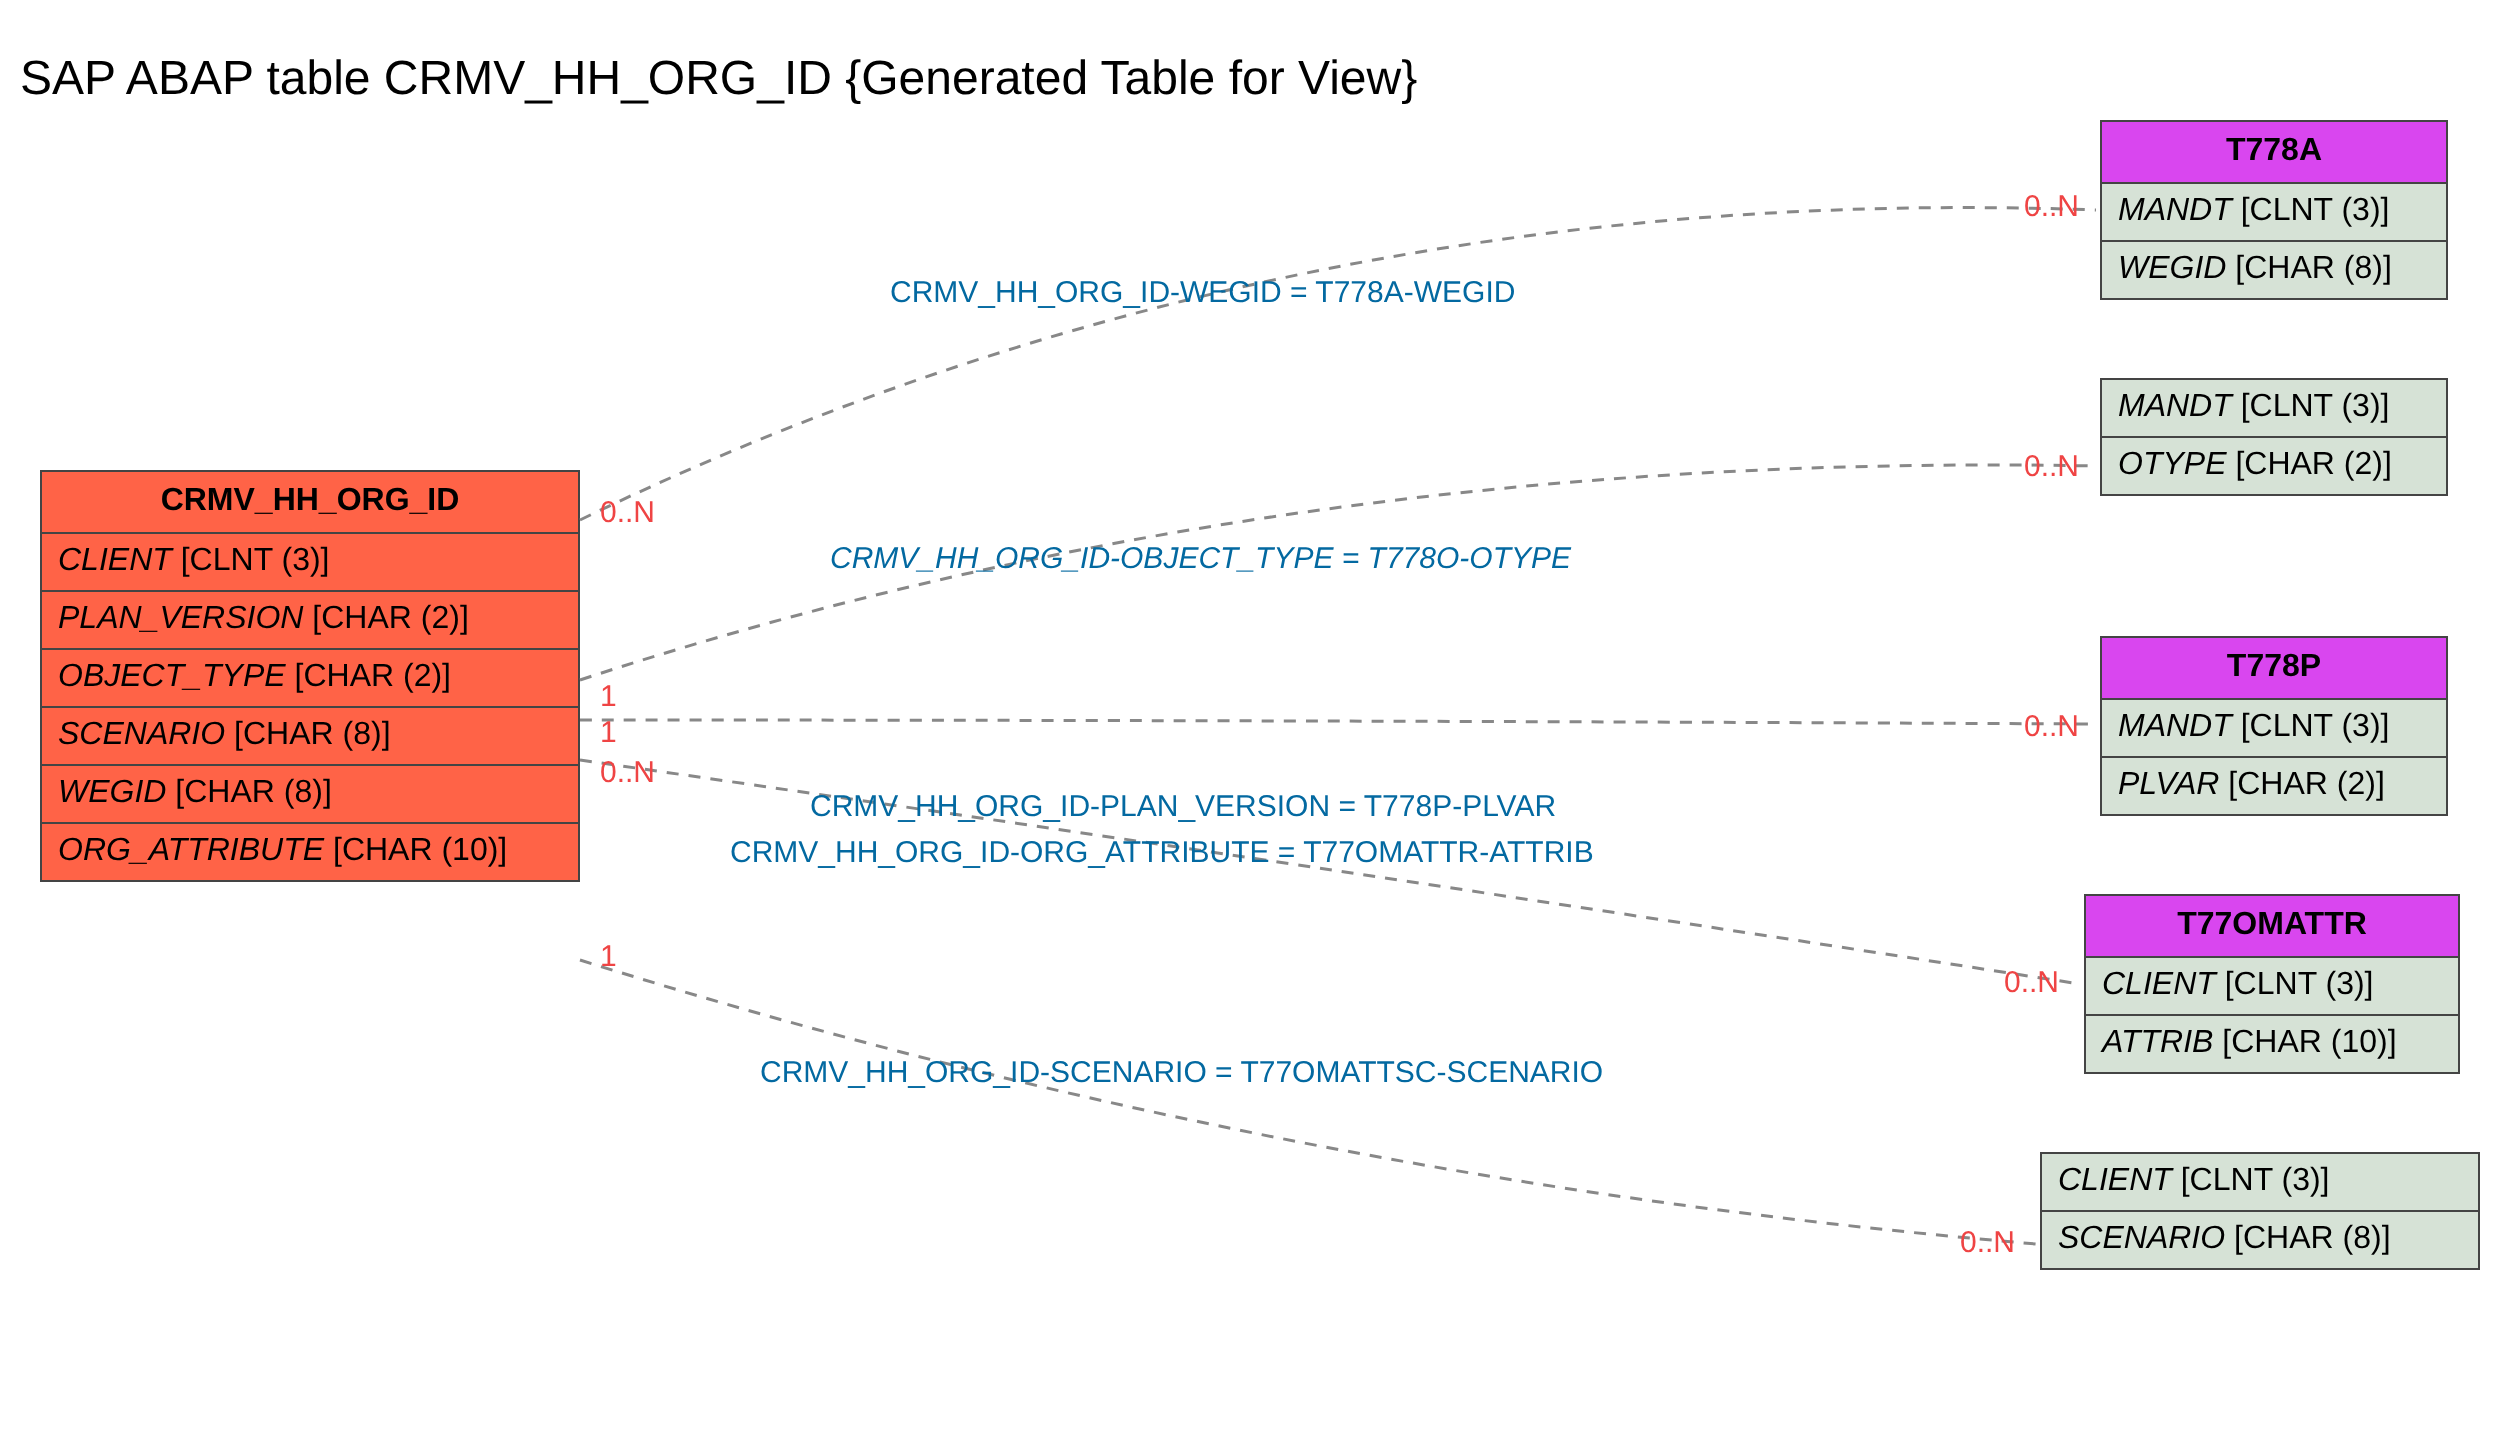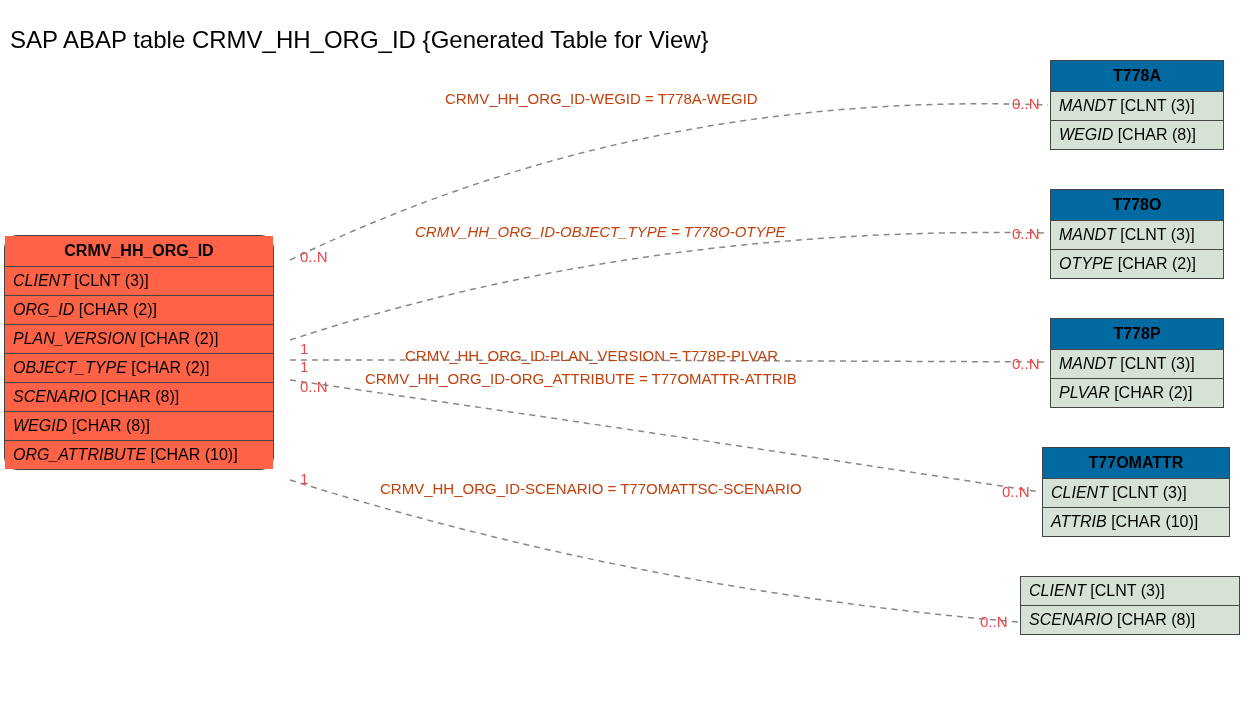--- a/index.html
+++ b/index.html
@@ -45,36 +45,37 @@
   .main-table .table-header {
     background: #ff6347;
   }
   .main-table .table-row {
     background: #ff6347;
   }
   .ref-table {
     background: #d6e2d6;
   }
   .ref-table .table-header {
-    background: #0369a1;
+    background: #d946ef;
   }
   .ref-table .table-row {
     background: #d6e2d6;
   }
   .field-name {
     font-style: italic;
   }
   .field-type {
     font-style: normal;
   }
   .relation-label {
     position: absolute;
     font-size: 15px;
     white-space: nowrap;
-    color: #c2410c;
+    color: #0369a1;
+    margin-top: 48px;
   }
   .cardinality {
     position: absolute;
     font-size: 15px;
     color: #ef4444;
   }
   svg.connectors {
     position: absolute;
     top: 0;
     left: 0;
@@ -87,39 +88,37 @@
     stroke-width: 1.5;
     stroke-dasharray: 6,5;
     fill: none;
   }
 </style>
 </head>
 <body>
 
 <div class="title">SAP ABAP table CRMV_HH_ORG_ID {Generated Table for View}</div>
 
-<div class="table-box main-table" style="left:4px; top:235px; width:268px;border-radius:13px;">
+<div class="table-box main-table" style="left:20px; top:235px; width:268px;">
   <div class="table-header">CRMV_HH_ORG_ID</div>
   <div class="table-row"><span class="field-name">CLIENT</span> <span class="field-type">[CLNT (3)]</span></div>
-  <div class="table-row"><span class="field-name">ORG_ID</span> <span class="field-type">[CHAR (2)]</span></div>
   <div class="table-row"><span class="field-name">PLAN_VERSION</span> <span class="field-type">[CHAR (2)]</span></div>
   <div class="table-row"><span class="field-name">OBJECT_TYPE</span> <span class="field-type">[CHAR (2)]</span></div>
   <div class="table-row"><span class="field-name">SCENARIO</span> <span class="field-type">[CHAR (8)]</span></div>
   <div class="table-row"><span class="field-name">WEGID</span> <span class="field-type">[CHAR (8)]</span></div>
   <div class="table-row"><span class="field-name">ORG_ATTRIBUTE</span> <span class="field-type">[CHAR (10)]</span></div>
 </div>
 
 <div class="table-box ref-table" style="left:1050px; top:60px; width:172px;">
   <div class="table-header">T778A</div>
   <div class="table-row"><span class="field-name">MANDT</span> <span class="field-type">[CLNT (3)]</span></div>
   <div class="table-row"><span class="field-name">WEGID</span> <span class="field-type">[CHAR (8)]</span></div>
 </div>
 
 <div class="table-box ref-table" style="left:1050px; top:189px; width:172px;">
-  <div class="table-header">T778O</div>
   <div class="table-row"><span class="field-name">MANDT</span> <span class="field-type">[CLNT (3)]</span></div>
   <div class="table-row"><span class="field-name">OTYPE</span> <span class="field-type">[CHAR (2)]</span></div>
 </div>
 
 <div class="table-box ref-table" style="left:1050px; top:318px; width:172px;">
   <div class="table-header">T778P</div>
   <div class="table-row"><span class="field-name">MANDT</span> <span class="field-type">[CLNT (3)]</span></div>
   <div class="table-row"><span class="field-name">PLVAR</span> <span class="field-type">[CHAR (2)]</span></div>
 </div>
 

